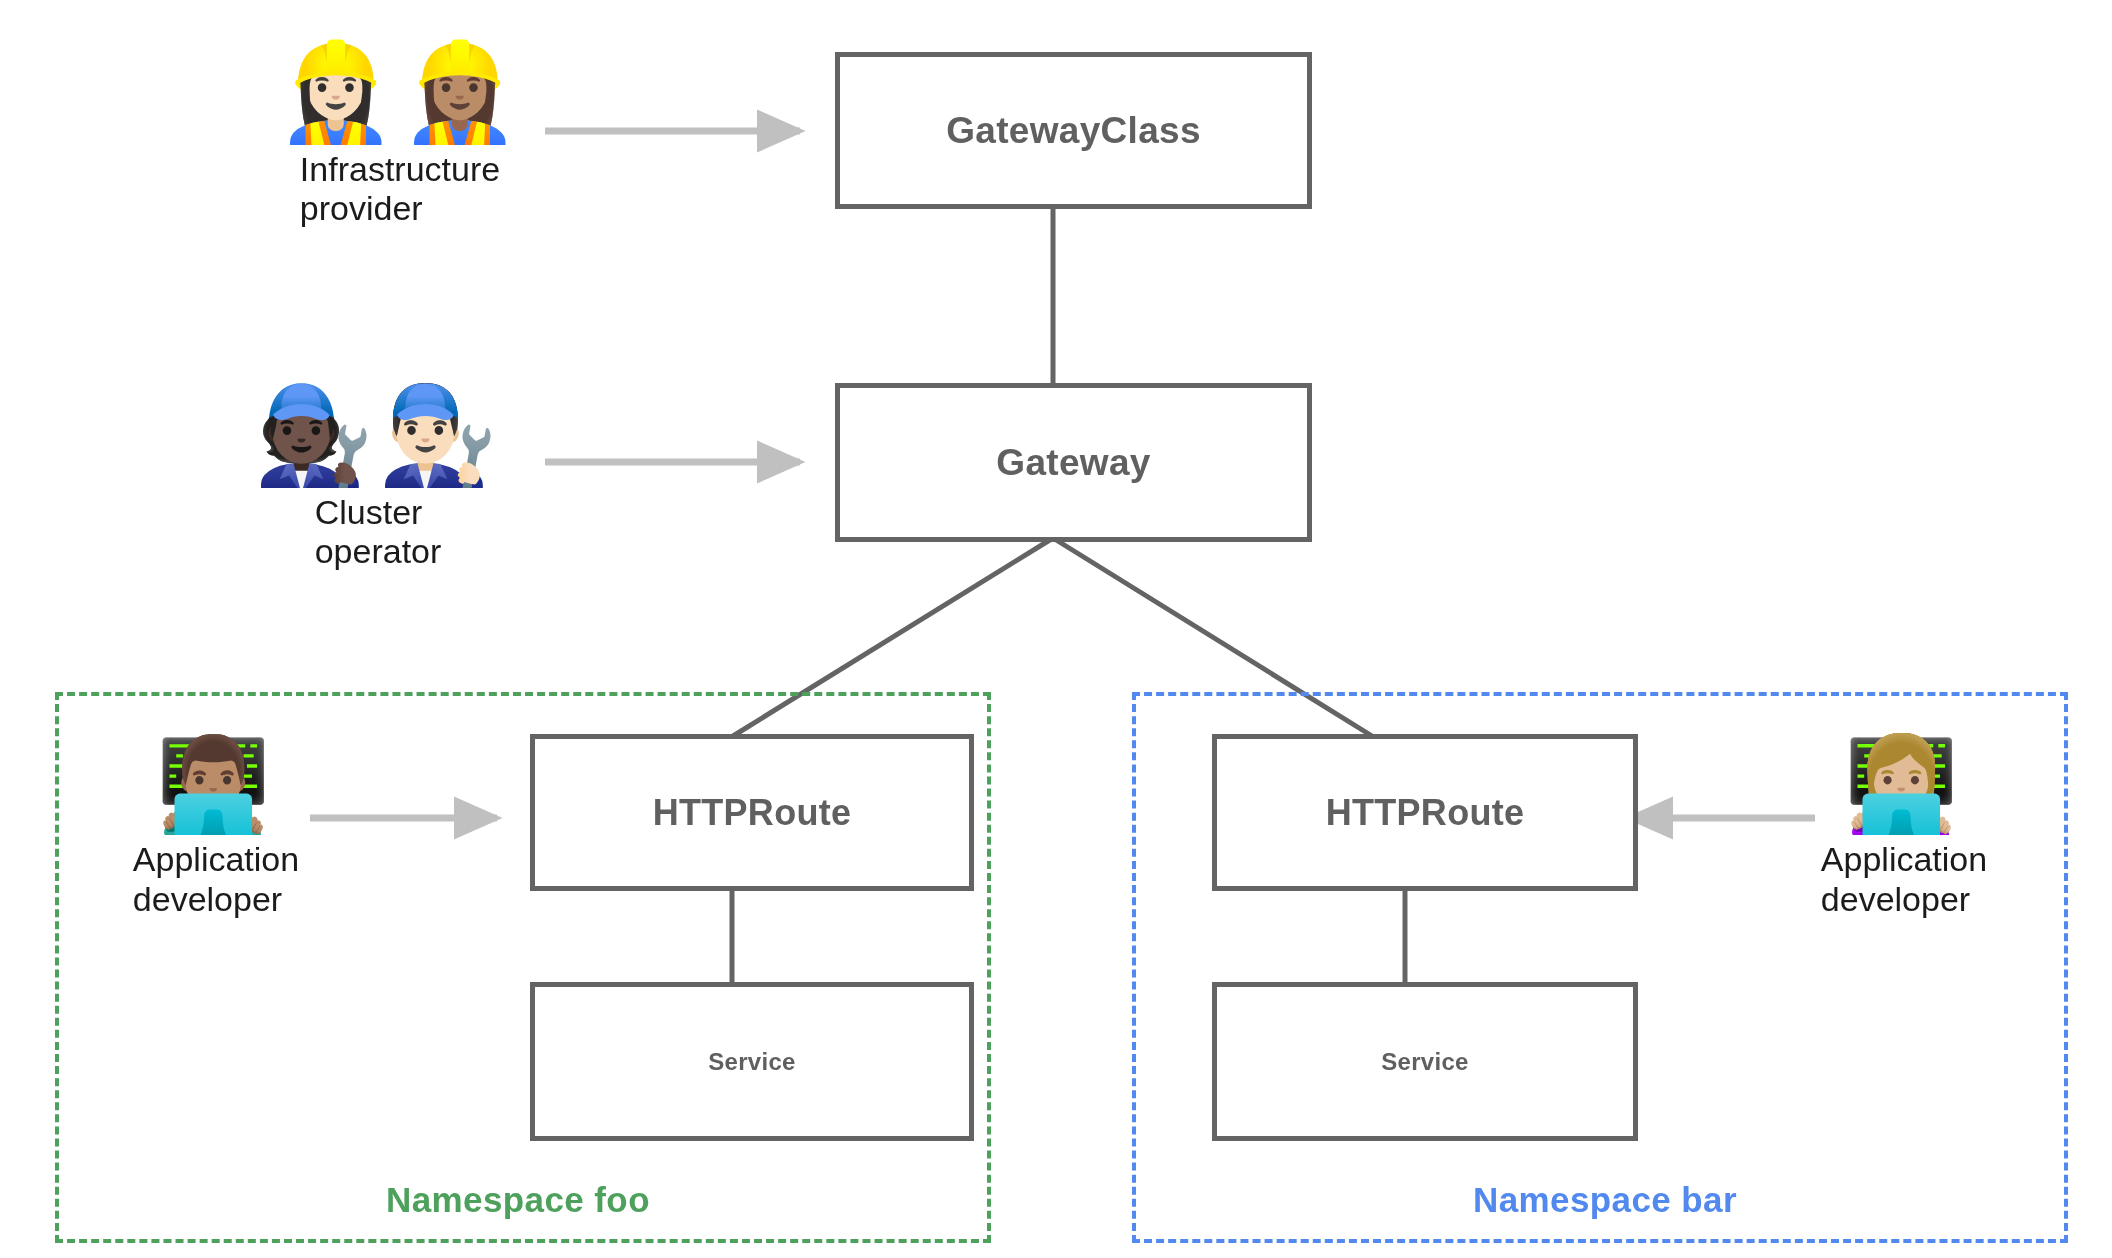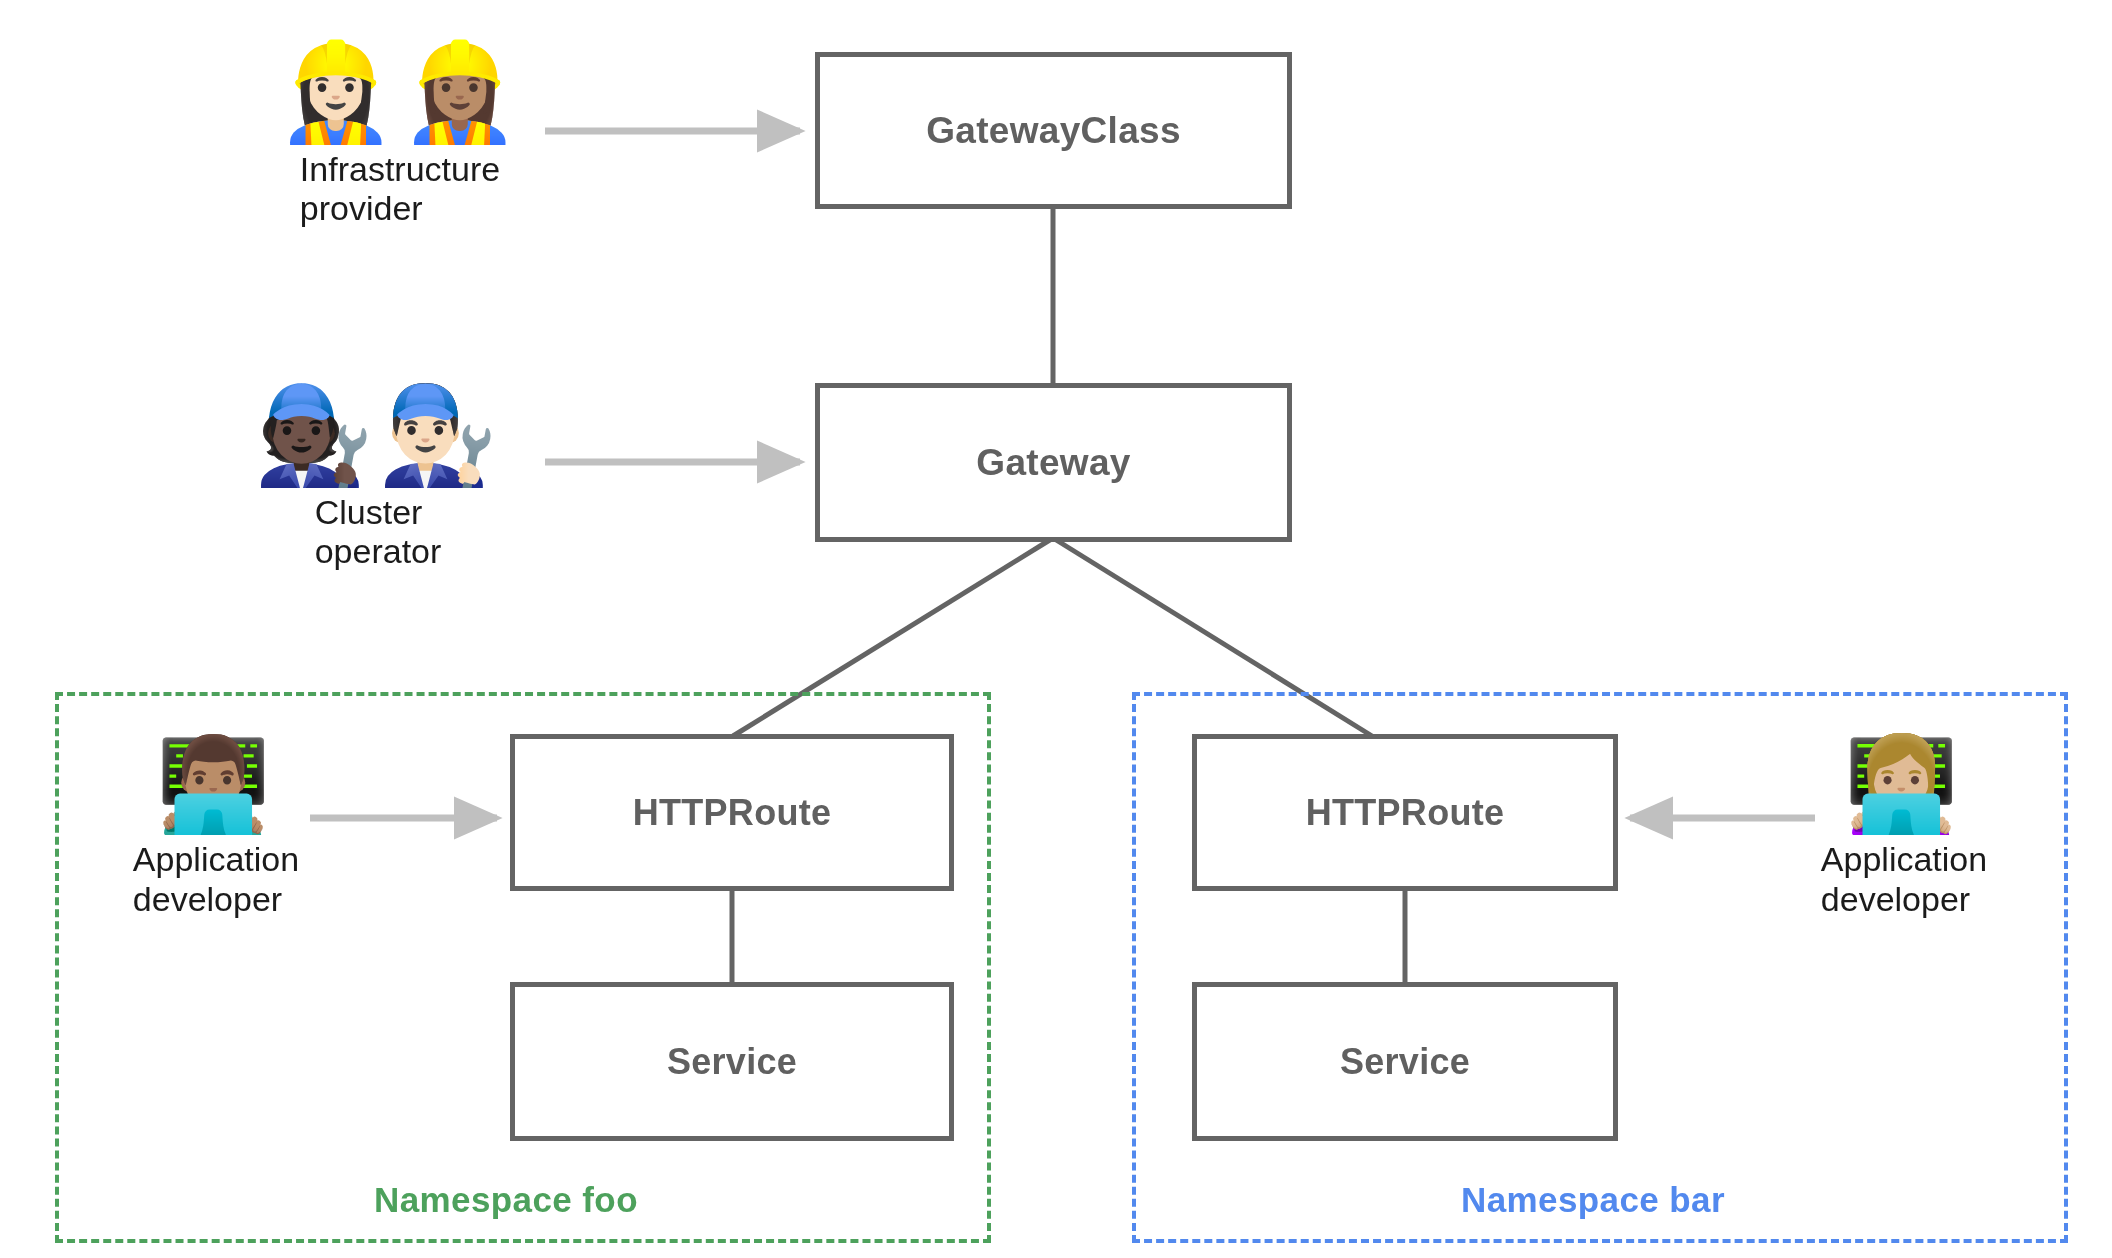--- a/index.html
+++ b/index.html
@@ -30,40 +30,41 @@
   
   .node {
     position: absolute;
     box-sizing: border-box;
     border: 5px solid #646464;
     background: #ffffff;
     display: flex;
     align-items: center;
     justify-content: center;
     z-index: 3;
+    margin-left: 20px;
   }
   .node-label {
     color: #606060;
     font-weight: bold;
     letter-spacing: 0.3px;
     white-space: nowrap;
   }
   #node-gatewayclass { left: 815px; top: 52px;  width: 477px; height: 157px; }
   #node-gateway      { left: 815px; top: 383px; width: 477px; height: 159px; }
   #node-httproute-foo{ left: 510px; top: 734px; width: 444px; height: 157px; }
   #node-service-foo  { left: 510px; top: 982px; width: 444px; height: 159px; }
   #node-httproute-bar{ left: 1192px; top: 734px; width: 426px; height: 157px; }
   #node-service-bar  { left: 1192px; top: 982px; width: 426px; height: 159px; }
 
   #node-gatewayclass .node-label { font-size: 37px; }
   #node-gateway .node-label      { font-size: 37px; }
   #node-httproute-foo .node-label,
   #node-httproute-bar .node-label{ font-size: 36px; }
   #node-service-foo .node-label,
-  #node-service-bar .node-label  { font-size: 36px; }
+  #node-service-bar .node-label  { font-size: 24px; }
 
   
   .namespace {
     position: absolute;
     box-sizing: border-box;
     border-style: dashed;
     border-width: 4px;
     background: transparent;
     z-index: 1;
   }
@@ -77,20 +78,21 @@
   }
   .namespace-label {
     position: absolute;
     font-size: 35px;
     font-weight: bold;
     letter-spacing: 0.4px;
     white-space: nowrap;
     z-index: 4;
     background: #ffffff;
     padding: 0 6px;
+    margin-left: 12px;
   }
   #ns-foo-label {
     left: 368px; top: 1180px; color: #4DA15C;
   }
   #ns-bar-label {
     left: 1455px; top: 1180px; color: #5289EE;
   }
 
   
   .persona {

